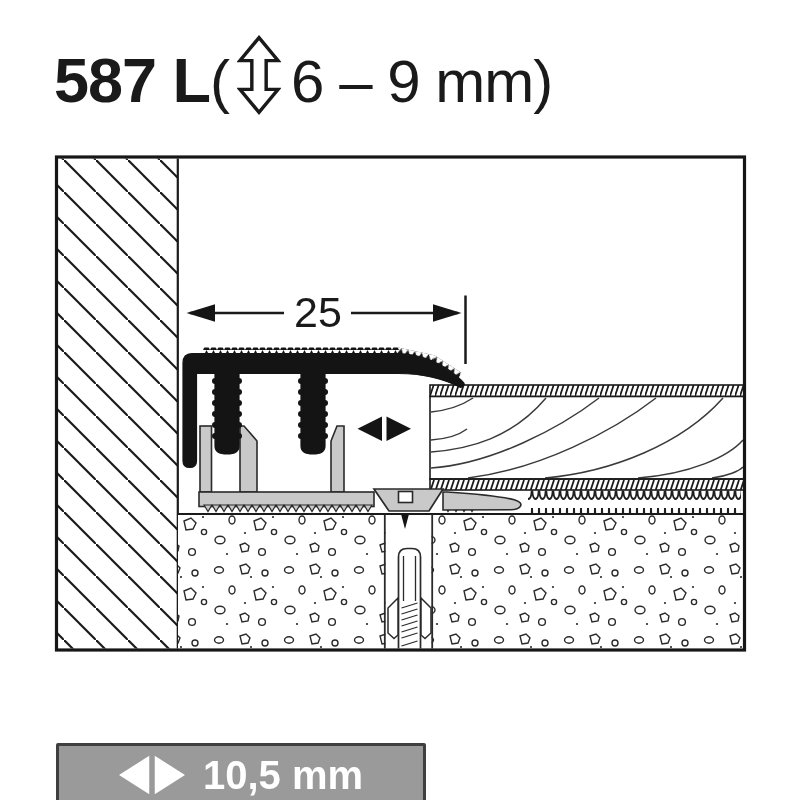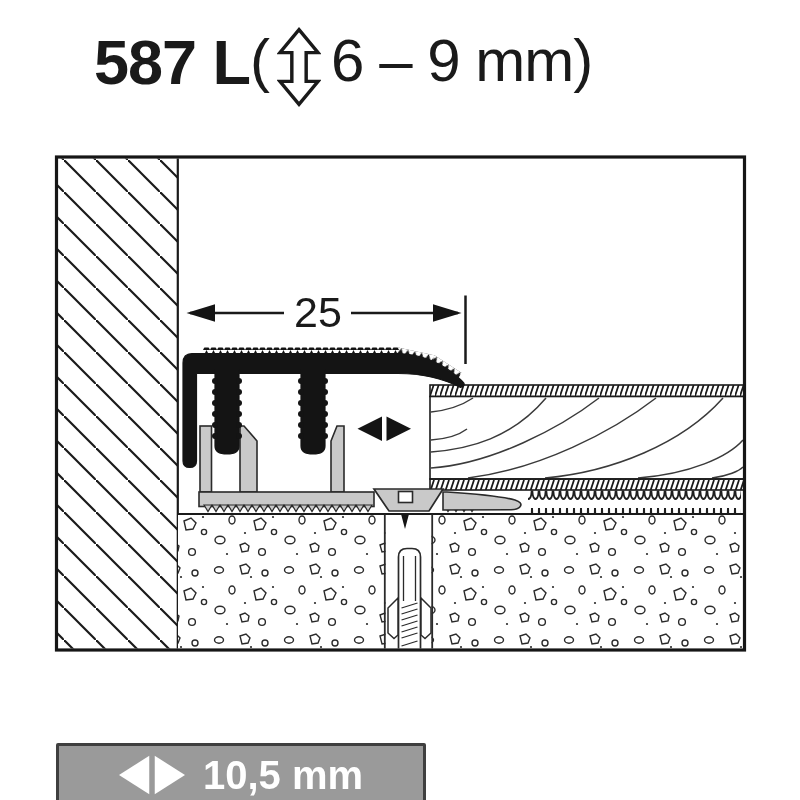--- a/index.html
+++ b/index.html
@@ -2,21 +2,21 @@
 <html><head>
 <meta charset="utf-8">
 <style>
   html,body{margin:0;padding:0;}
   body{
     width:800px;height:800px;position:relative;background:#ffffff;
     font-family:"Liberation Sans", sans-serif;color:#1a1a1a;overflow:hidden;
   }
   .title-row{
     position:absolute;left:54px;top:26px;height:90px;
-    display:flex;align-items:flex-start;white-space:pre;margin-left:40px;
+    display:flex;align-items:flex-end;white-space:pre;
   }
   .title-model{font-size:63px;font-weight:700;letter-spacing:-1px;}
   .title-paren,.title-range{font-size:60px;font-weight:400;letter-spacing:-1px;}
   .title-arrow{margin:0 10px 0 8px;display:block;}
   .diagram-wrap{position:absolute;left:0;top:0;width:660px;height:800px;}
   .badge{
     position:absolute;left:56px;top:707px;width:364px;height:58px;
     background:#9a9a9a;border:3px solid #3f3f3f;border-radius:2px;
     display:flex;align-items:center;justify-content:center;gap:18px;margin-top:36px;
   }

